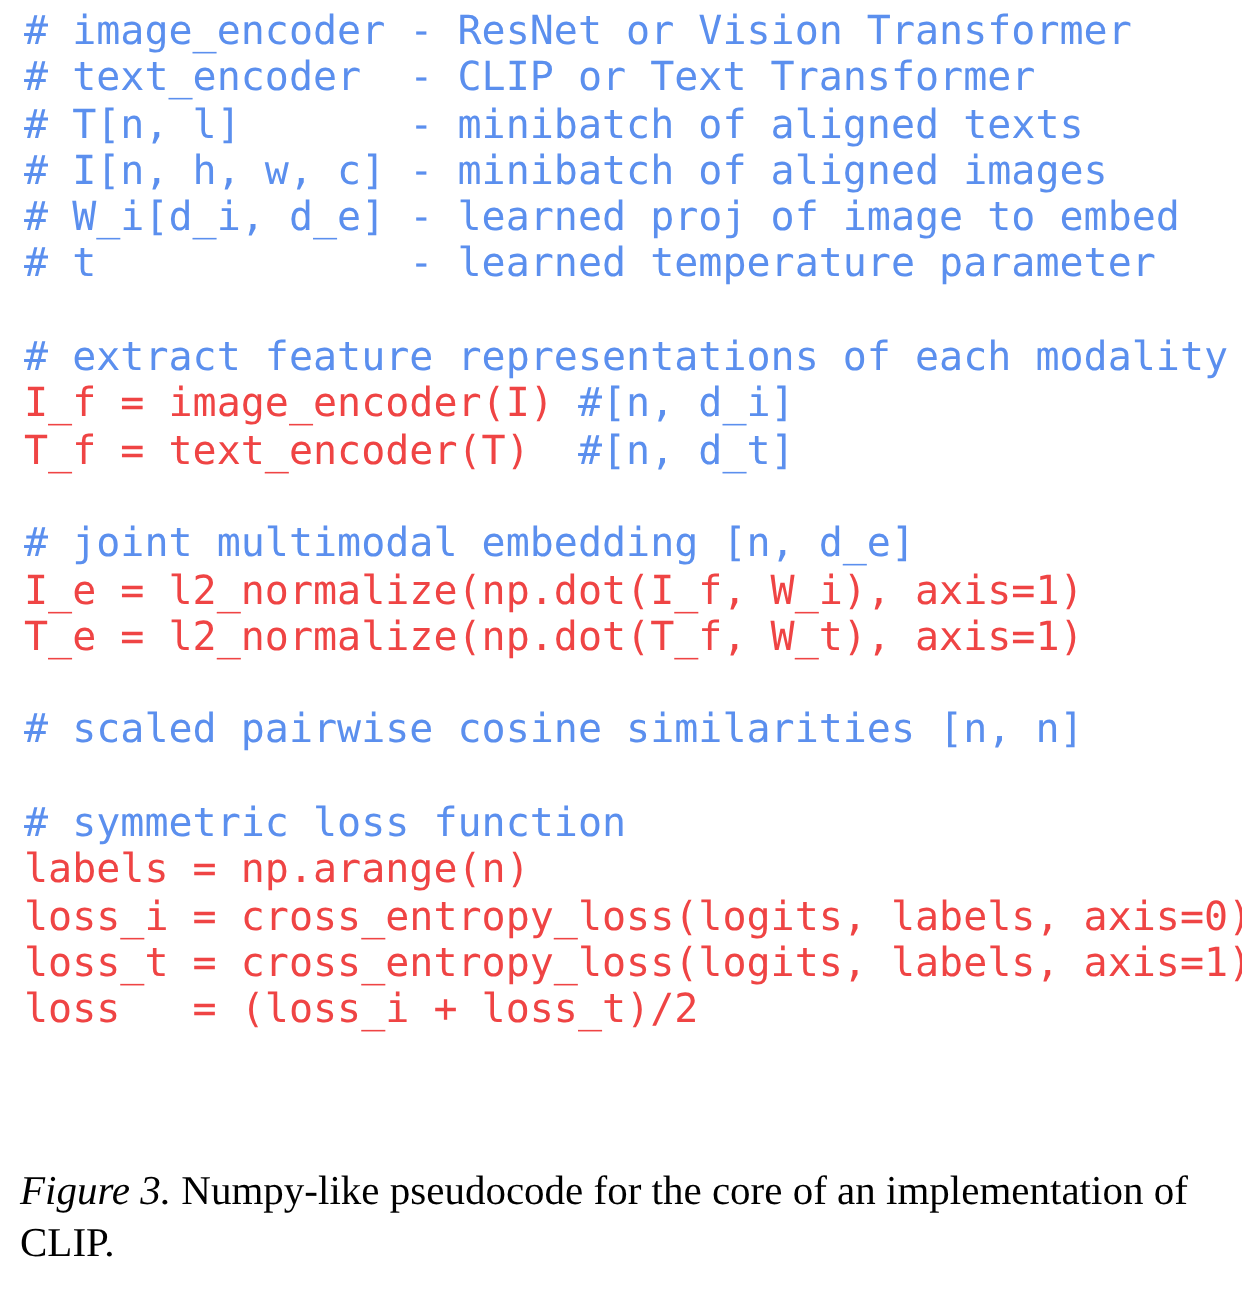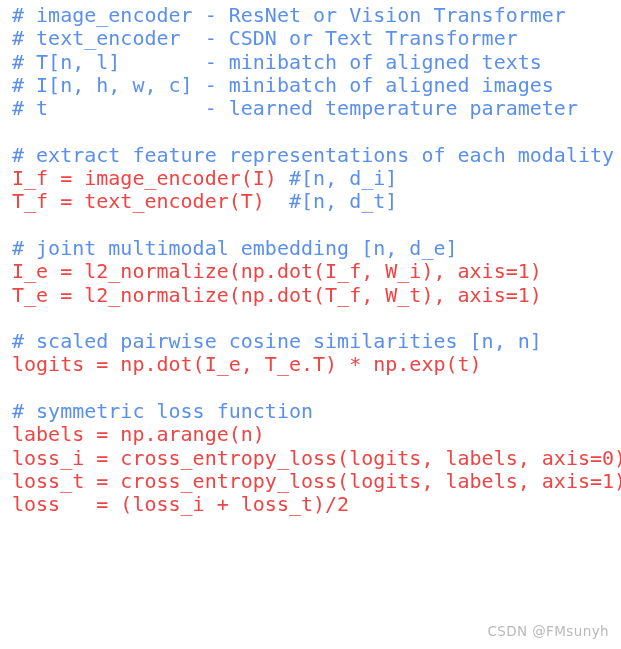--- a/index.html
+++ b/index.html
@@ -87,39 +87,41 @@
     user-select: none;
   }
 </style>
 </head>
 <body>
 
 <div id="figure-root">
 
   <div id="code-block">
       <div class="code-line"><span class="tok-comment"># image_encoder - ResNet or Vision Transformer</span></div>
-      <div class="code-line"><span class="tok-comment"># text_encoder  - CSDN or Text Transformer</span></div>
+      <div class="code-line"><span class="tok-comment"># text_encoder  - CLIP or Text Transformer</span></div>
       <div class="code-line"><span class="tok-comment"># T[n, l]       - minibatch of aligned texts</span></div>
       <div class="code-line"><span class="tok-comment"># I[n, h, w, c] - minibatch of aligned images</span></div>
+      <div class="code-line"><span class="tok-comment"># W_i[d_i, d_e] - learned proj of image to embed</span></div>
       <div class="code-line"><span class="tok-comment"># t             - learned temperature parameter</span></div>
       <div class="code-line blank"> </div>
       <div class="code-line"><span class="tok-comment"># extract feature representations of each modality</span></div>
       <div class="code-line"><span class="tok-code">I_f = image_encoder(I) </span><span class="tok-comment">#[n, d_i]</span></div>
       <div class="code-line"><span class="tok-code">T_f = text_encoder(T)  </span><span class="tok-comment">#[n, d_t]</span></div>
       <div class="code-line blank"> </div>
       <div class="code-line"><span class="tok-comment"># joint multimodal embedding [n, d_e]</span></div>
       <div class="code-line"><span class="tok-code">I_e = l2_normalize(np.dot(I_f, W_i), axis=1)</span></div>
       <div class="code-line"><span class="tok-code">T_e = l2_normalize(np.dot(T_f, W_t), axis=1)</span></div>
       <div class="code-line blank"> </div>
       <div class="code-line"><span class="tok-comment"># scaled pairwise cosine similarities [n, n]</span></div>
-      <div class="code-line"><span class="tok-code">logits = np.dot(I_e, T_e.T) * np.exp(t)</span></div>
       <div class="code-line blank"> </div>
       <div class="code-line"><span class="tok-comment"># symmetric loss function</span></div>
       <div class="code-line"><span class="tok-code">labels = np.arange(n)</span></div>
       <div class="code-line"><span class="tok-code">loss_i = cross_entropy_loss(logits, labels, axis=0)</span></div>
       <div class="code-line"><span class="tok-code">loss_t = cross_entropy_loss(logits, labels, axis=1)</span></div>
       <div class="code-line"><span class="tok-code">loss   = (loss_i + loss_t)/2</span></div>
     </div>
 
+  <div id="caption">
+    <span id="caption-label">Figure 3.</span><span id="caption-text"> Numpy-like pseudocode for the core of an implementation of CLIP.</span>
+  </div>
 
-  <div id="watermark">CSDN @FMsunyh</div>
 
 </div>
 
 </body></html>

